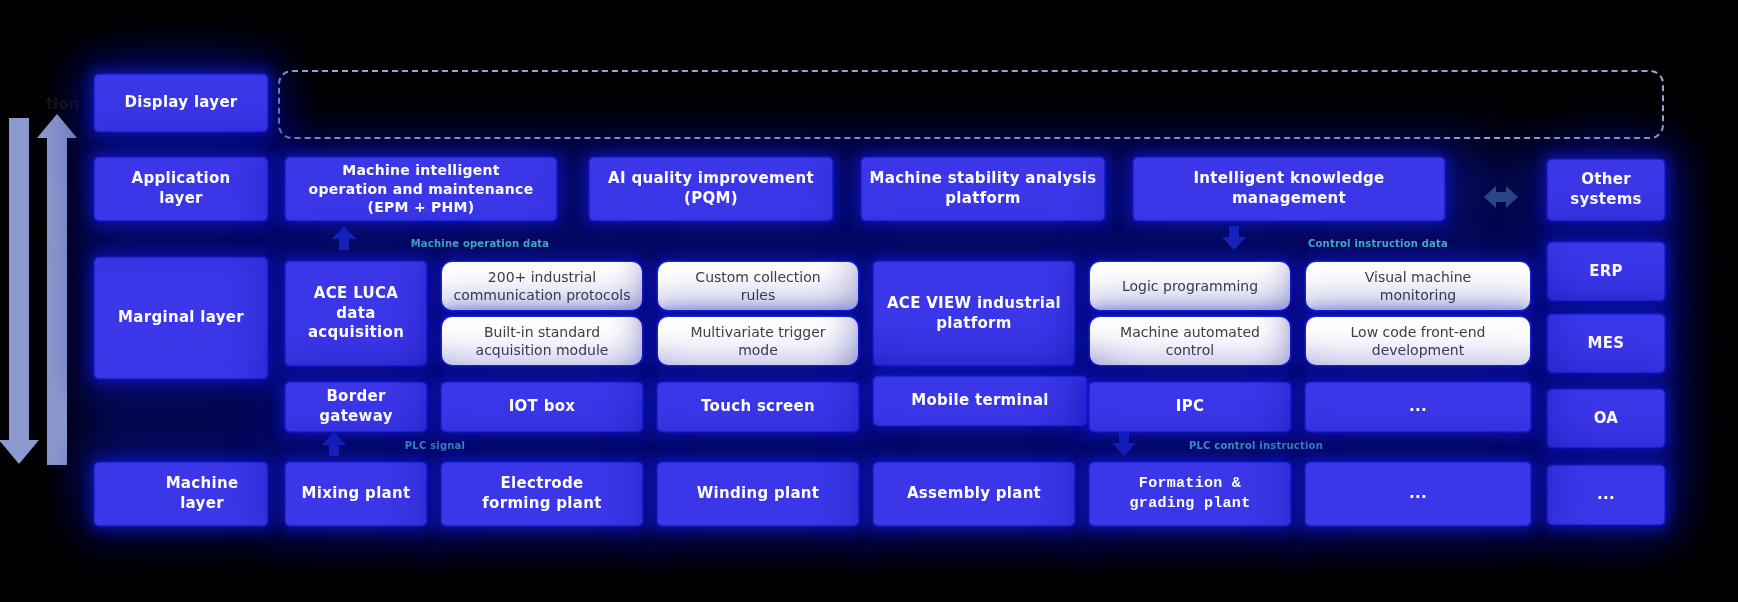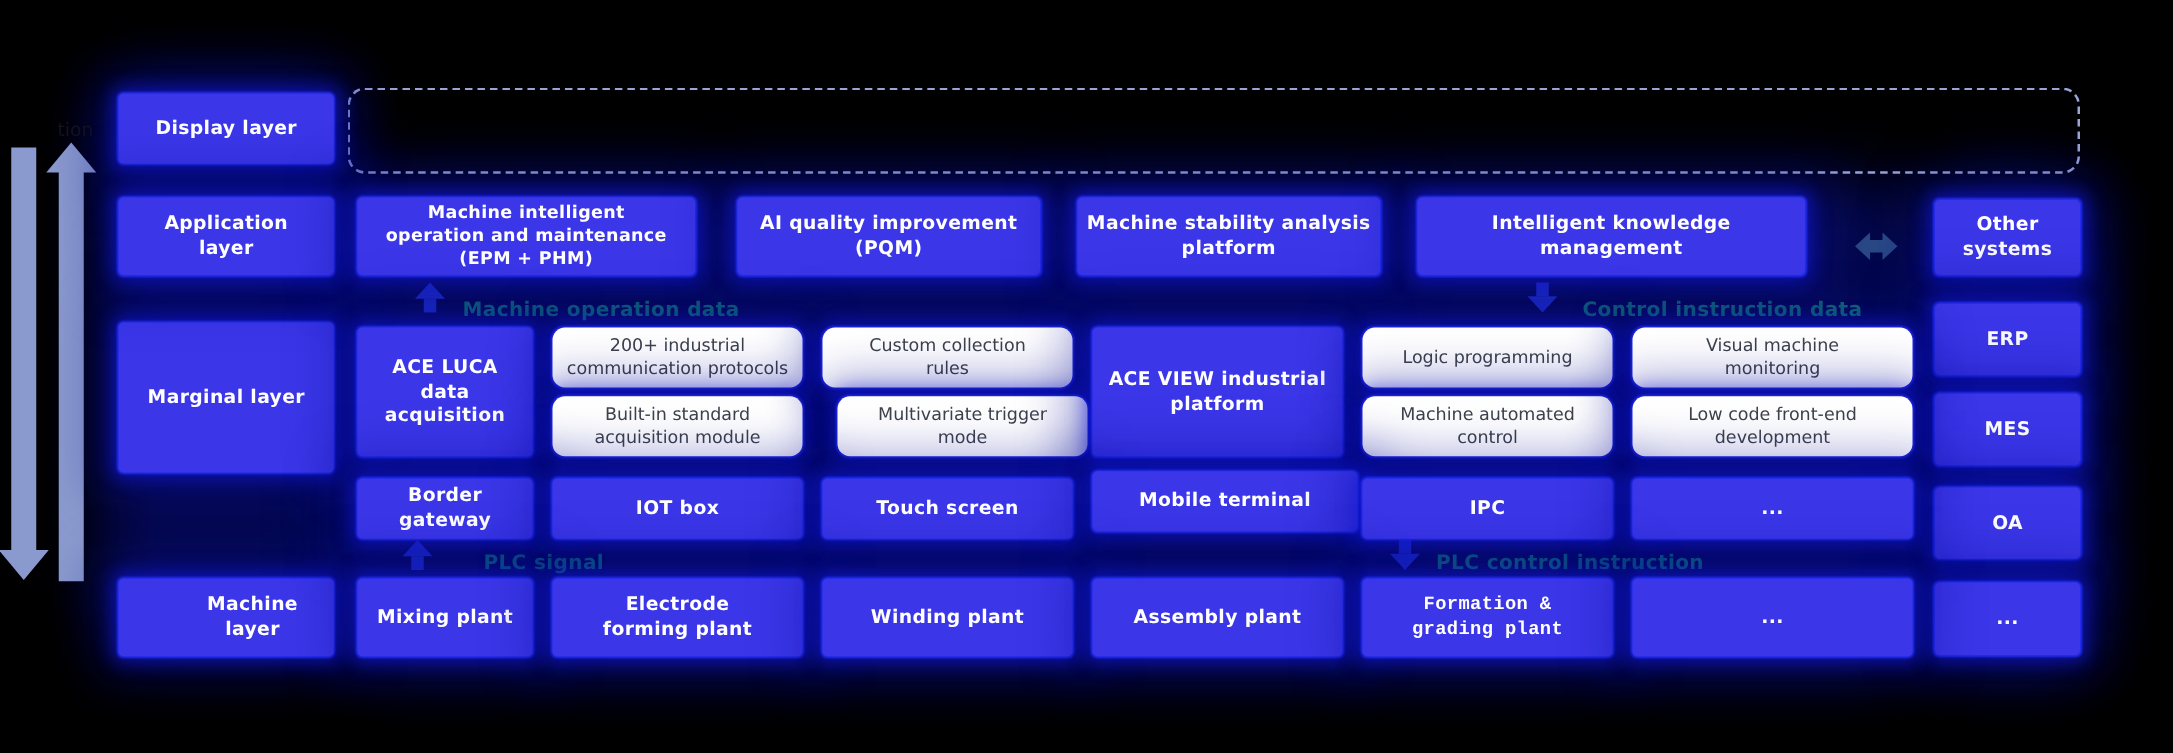--- a/index.html
+++ b/index.html
@@ -9,27 +9,27 @@
   .glowpanel{position:absolute;background:rgba(9,18,150,.52);filter:blur(26px);border-radius:46px;z-index:0;}
   .dashedbox{position:absolute;border:2px dashed rgba(169,183,239,.9);border-radius:14px;z-index:1;}
   .bluebox{position:absolute;z-index:3;background:#3b37e8;color:#fff;font-weight:700;font-size:15px;
            display:flex;align-items:center;justify-content:center;text-align:center;border-radius:4px;
            line-height:1.32;white-space:pre-line;letter-spacing:.02em;padding:0 6px;box-sizing:border-box;
            box-shadow:0 0 2px 1px rgba(40,50,255,.9),0 0 14px 6px rgba(18,26,225,.55),0 0 38px 20px rgba(8,12,150,.35);}
   .card{position:absolute;z-index:3;background:#fff;color:#3d424b;font-size:14px;font-weight:400;
         display:flex;align-items:center;justify-content:center;text-align:center;border-radius:10px;
         line-height:1.32;white-space:pre-line;padding:0 4px;box-sizing:border-box;
         box-shadow:0 0 2px 1px rgba(40,50,255,.8),0 0 14px 6px rgba(18,26,225,.5),0 0 34px 18px rgba(8,12,150,.32);}
-  .flowlabel{position:absolute;z-index:2;color:#0f766e;font-weight:700;font-size:16px;text-align:center;
+  .flowlabel{position:absolute;z-index:2;color:#5eead4;font-weight:700;font-size:10px;text-align:center;
              letter-spacing:.02em;white-space:nowrap;}
   .smallarrow{position:absolute;z-index:2;width:24px;height:26px;}
   .tri{position:absolute;width:0;height:0;}
   .stem{position:absolute;background:rgba(34,52,214,.9);}
   .bigstem{position:absolute;z-index:2;background:#8b9ace;width:20px;}
-  .edgelabel{position:absolute;z-index:2;color:#141414;font-weight:400;font-size:15px;}
+  .edgelabel{position:absolute;z-index:2;color:#141414;font-weight:700;font-size:15px;}
 </style>
 </head>
 <body>
 
 <div class="stage">
 
   <div class="glowpanel" style="left:80px;top:62px;width:200px;height:455px;"></div>
   <div class="glowpanel" style="left:268px;top:142px;width:1270px;height:392px;"></div>
   <div class="glowpanel" style="left:1538px;top:140px;width:140px;height:395px;"></div>
 
@@ -83,21 +83,21 @@
   <div class="flowlabel" style="left:1258px;top:238px;width:240px;">Control instruction data</div>
 
   <div class="bluebox" style="left:286px;top:262px;width:140px;height:103px;">ACE LUCA data
 acquisition</div>
   <div class="card" style="left:442px;top:262px;width:200px;height:48px;">200+ industrial
 communication protocols</div>
   <div class="card" style="left:442px;top:317px;width:200px;height:48px;">Built-in standard
 acquisition module</div>
   <div class="card" style="left:658px;top:262px;width:200px;height:48px;">Custom collection
 rules</div>
-  <div class="card" style="left:658px;top:317px;width:200px;height:48px;margin-left:12px;">Multivariate trigger
+  <div class="card" style="left:658px;top:317px;width:200px;height:48px;">Multivariate trigger
 mode</div>
   <div class="bluebox" style="left:874px;top:262px;width:200px;height:103px;">ACE VIEW industrial
 platform</div>
   <div class="card" style="left:1090px;top:262px;width:200px;height:48px;">Logic programming</div>
   <div class="card" style="left:1090px;top:317px;width:200px;height:48px;">Machine automated
 control</div>
   <div class="card" style="left:1306px;top:262px;width:224px;height:48px;">Visual machine
 monitoring</div>
   <div class="card" style="left:1306px;top:317px;width:224px;height:48px;">Low code front-end
 development</div>

